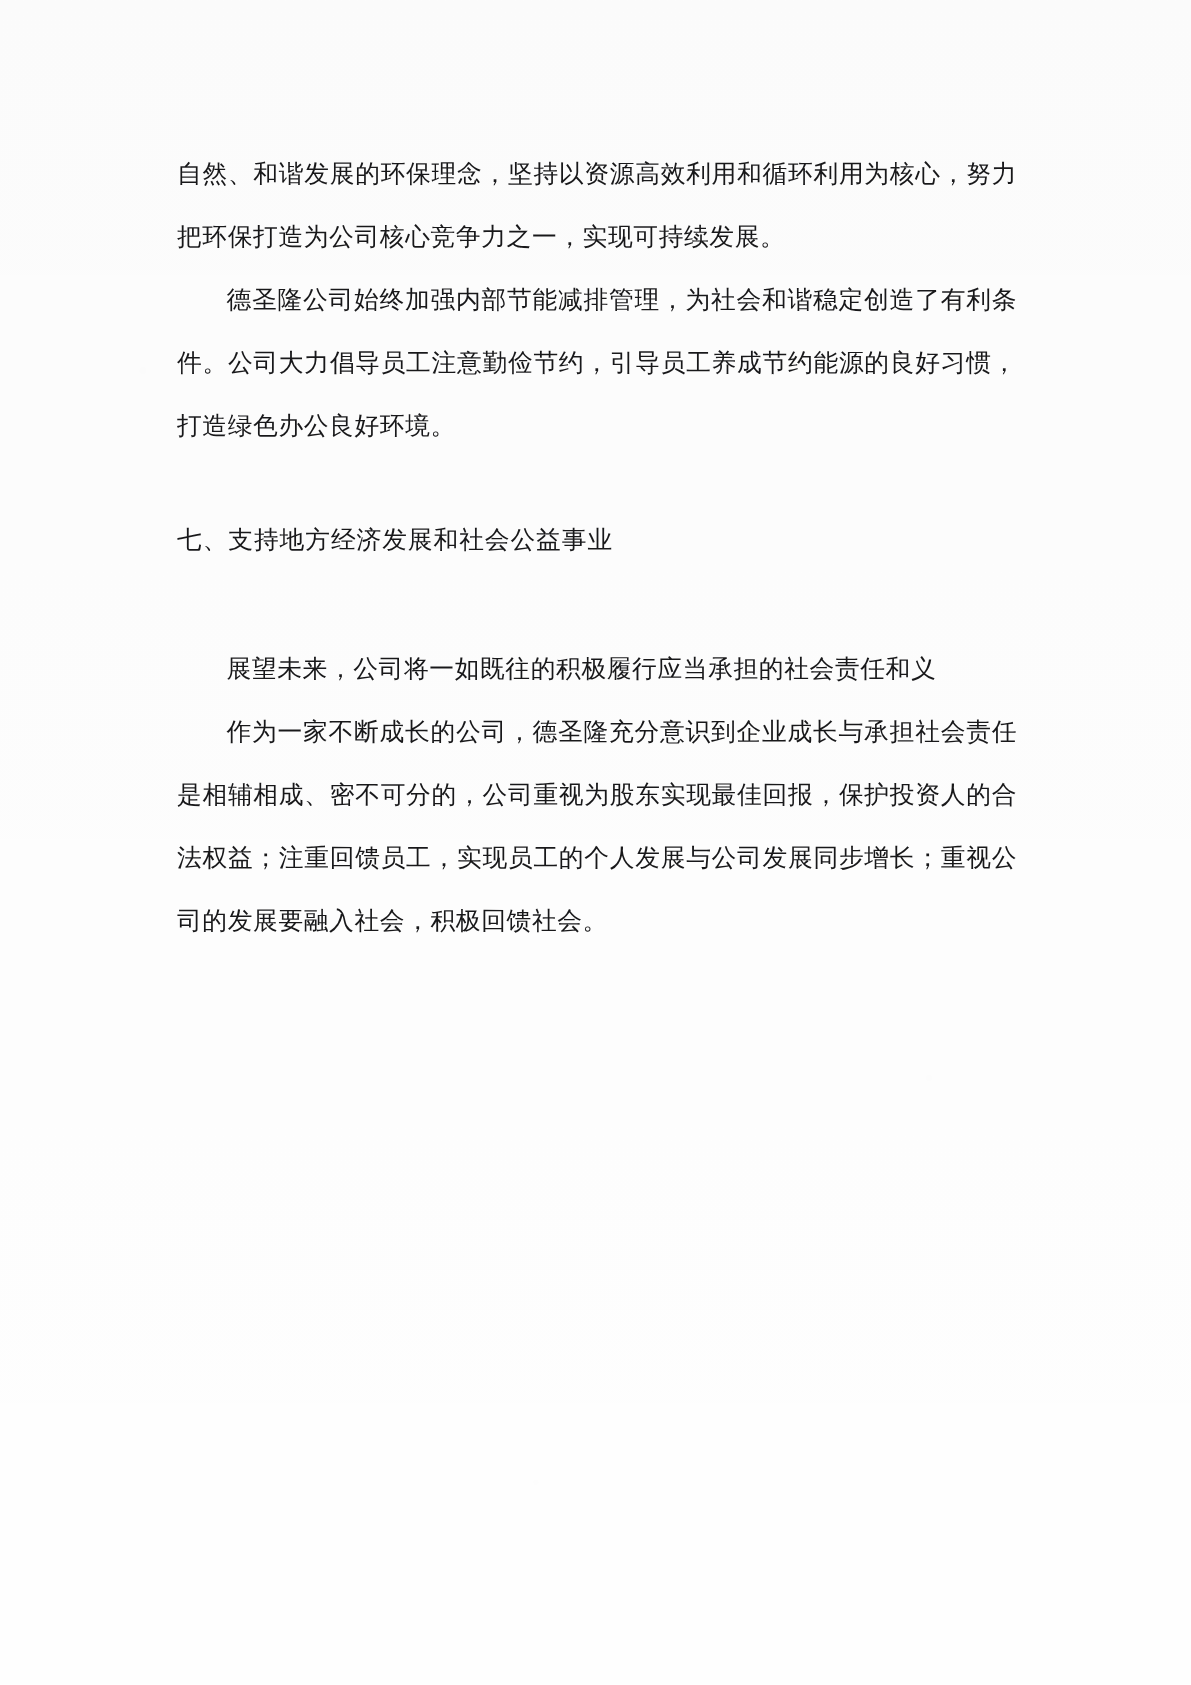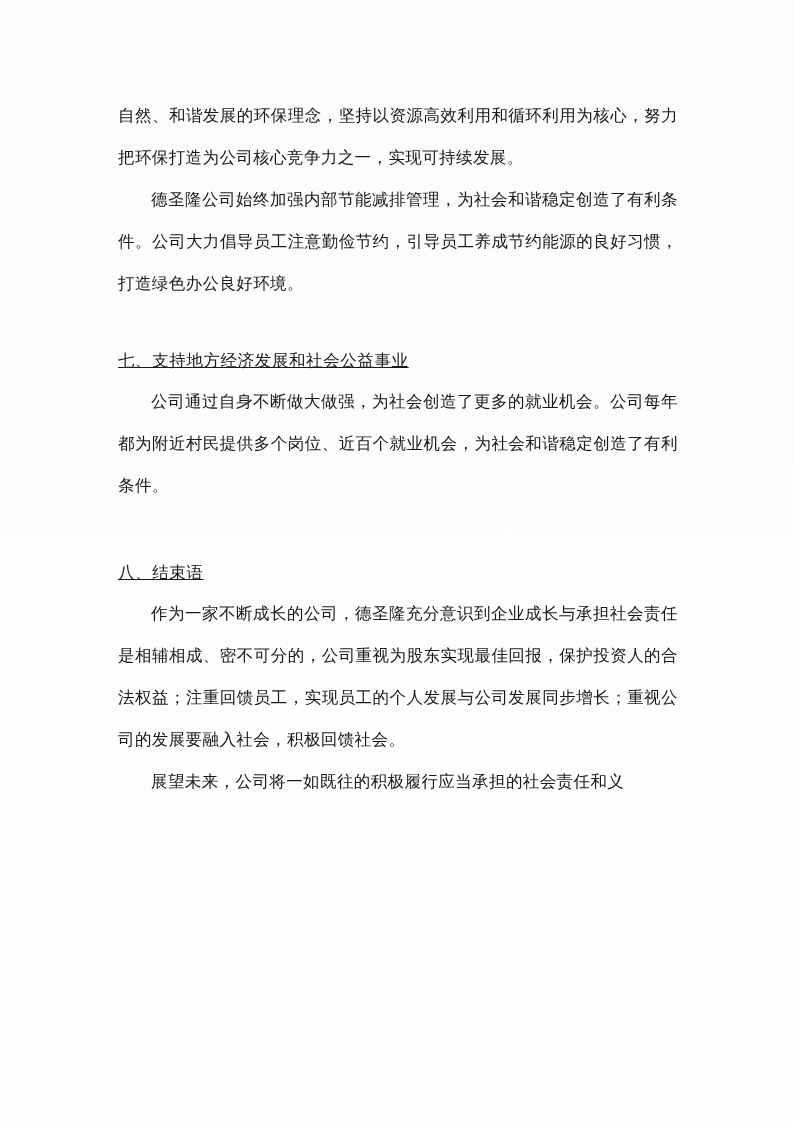--- a/index.html
+++ b/index.html
@@ -44,21 +44,20 @@
     text-indent: 33px;
   }
   h2 {
     margin: 0;
     font-size: 16.5px;
     line-height: 42px;
     font-weight: normal;
     letter-spacing: 0.6px;
     color: #18181a;
     font-family: "Liberation Sans", "DejaVu Sans", sans-serif;
-    text-decoration: underline;
   }
   .gap-md { height: 34px; }
   .gap-lg { height: 44px; }
   .scan-noise {
     position: absolute;
     inset: 0;
     pointer-events: none;
     opacity: 0.35;
     background:
       radial-gradient(circle at 12% 22%, rgba(0,0,0,0.015) 0 2px, transparent 3px),
@@ -74,25 +73,23 @@
 
     <p class="para">自然、和谐发展的环保理念，坚持以资源高效利用和循环利用为核心，努力把环保打造为公司核心竞争力之一，实现可持续发展。</p>
 
     <p class="para indent">德圣隆公司始终加强内部节能减排管理，为社会和谐稳定创造了有利条件。公司大力倡导员工注意勤俭节约，引导员工养成节约能源的良好习惯，打造绿色办公良好环境。</p>
 
     <div class="gap-md"></div>
 
     <h2>七、支持地方经济发展和社会公益事业</h2>
 
 
-    <p class="para indent">公司通过自身不断做大做强，为社会创造了更多的就业机会。公司每年都为附近村民提供多个岗位、近百个就业机会，为社会和谐稳定创造了有利条件。</p>
 
     <div class="gap-lg"></div>
 
-    <h2>八、结束语</h2>
+
+    <p class="para indent">展望未来，公司将一如既往的积极履行应当承担的社会责任和义</p>
 
     <p class="para indent">作为一家不断成长的公司，德圣隆充分意识到企业成长与承担社会责任是相辅相成、密不可分的，公司重视为股东实现最佳回报，保护投资人的合法权益；注重回馈员工，实现员工的个人发展与公司发展同步增长；重视公司的发展要融入社会，积极回馈社会。</p>
-
-    <p class="para indent">展望未来，公司将一如既往的积极履行应当承担的社会责任和义</p>
 
   </div>
   <div class="scan-noise"></div>
 </div>
 
 </body></html>

